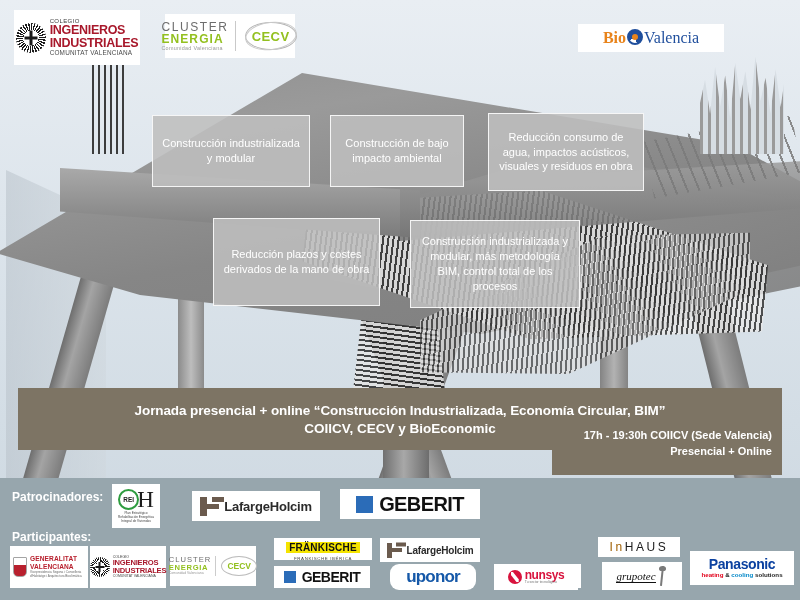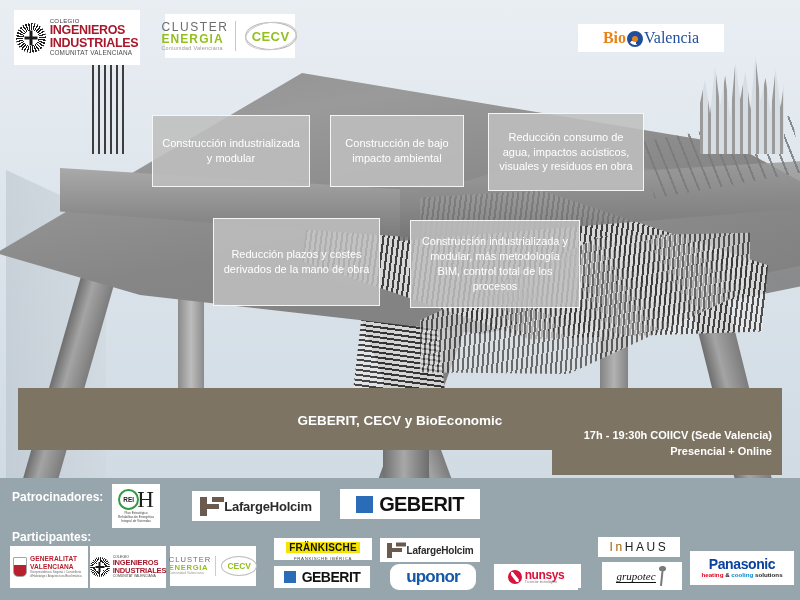--- a/index.html
+++ b/index.html
@@ -194,21 +194,21 @@
   }
   .cecv-mark::before, .cecv-mark::after {
     content:""; position:absolute; left:2px; top:3px; right:2px; bottom:3px;
     border: 1.4px solid #b6b6b6; border-radius: 50%;
   }
   .cecv-mark::after { transform: rotate(-7deg); border-color:#cacaca; }
   .cecv-mark span { font-size: 13px; font-weight:700; color:#93c01f; letter-spacing:.4px; position:relative; }
 
   
   #logo-bioeconomic { left: 578px; top: 24px; width: 146px; height: 28px; }
-  .bio-wrap { display:flex; align-items:flex-end; }
+  .bio-wrap { display:flex; align-items:flex-start; }
   .bio-a { font-family:"Liberation Serif", serif; font-weight:700; font-size:16px; color:#e8831a; }
   .bio-b { font-family:"Liberation Serif", serif; font-size:16px; color:#1f4e9c; }
   .bio-dot {
     width:16px; height:16px; border-radius:50%;
     border:2.2px solid #1f4e9c; margin:0 1px; position:relative; box-sizing:border-box;
     background: conic-gradient(from 20deg, #1f4e9c 0 40%, transparent 40% 60%, #1f4e9c 60% 100%);
   }
   .bio-dot::after {
     content:""; position:absolute; left:50%; top:50%; width:6px; height:6px;
     transform:translate(-50%,-50%); border-radius:50%; background:#e8831a;
@@ -473,21 +473,22 @@
     </div>
   </div>
 
   <div class="callout" id="callout-1">Construcción industrializada y modular</div>
   <div class="callout" id="callout-2">Construcción de bajo impacto ambiental</div>
   <div class="callout" id="callout-3">Reducción  consumo de agua, impactos acústicos, visuales y residuos en obra</div>
   <div class="callout" id="callout-4">Reducción plazos y costes derivados de la mano de obra</div>
   <div class="callout" id="callout-5">Construcción industrializada y  modular, más metodología BIM, control total de los procesos</div>
 
   <div id="title-banner">
-    <div class="tl2">GEBERIT, CECV y BioEconomic</div>
+    <div class="tl1">Jornada presencial + online “Construcción Industrializada, Economía Circular, BIM”</div>
+    <div class="tl2">COIICV, CECV y BioEconomic</div>
   </div>
 
   <div id="date-block">
     <div>17h - 19:30h COIICV (Sede Valencia)</div>
     <div>Presencial + Online</div>
   </div>
 
   <div id="sponsor-bar"></div>
 
   <div class="bar-label" id="label-patrocinadores">Patrocinadores:</div>

